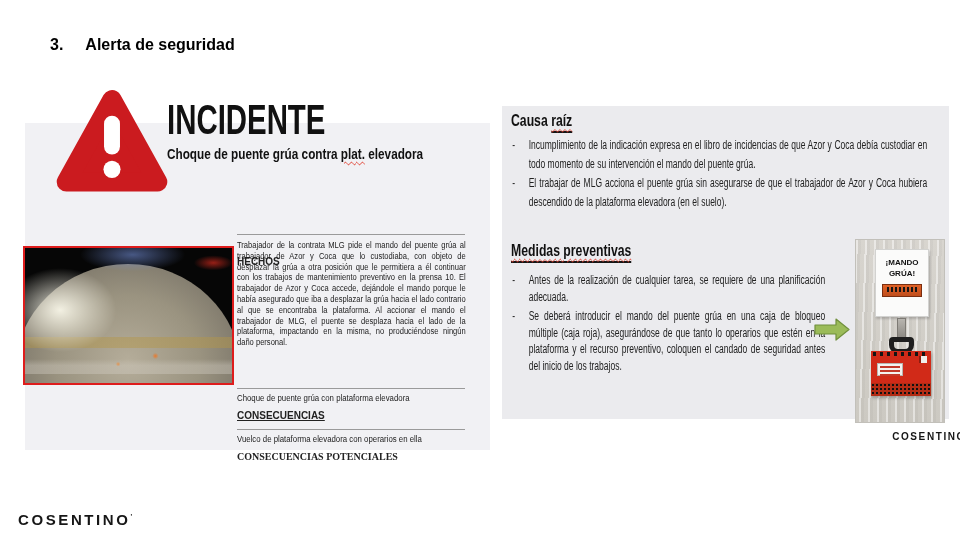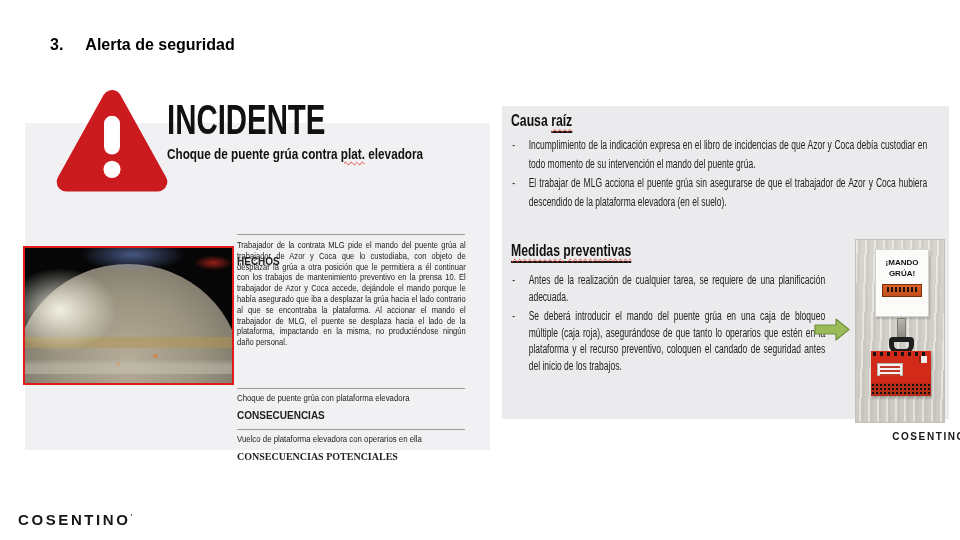--- a/index.html
+++ b/index.html
@@ -117,21 +117,21 @@
 
   <div class="sec-head" style="left:237px;top:222px;">HECHOS</div>
   <div class="rule" style="left:237px;top:234px;"></div>
   <div class="body-text" style="top:240px;">Trabajador de la contrata MLG pide el mando del puente grúa al trabajador de Azor y Coca que lo custodiaba, con objeto de desplazar la grúa a otra posición que le permitiera a él continuar con los trabajos de mantenimiento preventivo en la prensa 10. El trabajador de Azor y Coca accede, dejándole el mando porque le había asegurado que iba a desplazar la grúa hacia el lado contrario al que se encontraba la plataforma. Al accionar el mando el trabajador de MLG, el puente se desplaza hacia el lado de la plataforma, impactando en la misma, no produciéndose ningún daño personal.</div>
 
   <div class="press-photo">
     <div class="dome"></div>
     <div class="glow"></div>
   </div>
 
-  <div class="sec-head" style="left:237px;top:376px;">CONSECUENCIAS</div>
+  <div class="sec-head" style="left:237px;top:376px;text-decoration:underline;">CONSECUENCIAS</div>
   <div class="rule" style="left:237px;top:388px;"></div>
   <div class="small-val" style="top:393px;">Choque de puente grúa con plataforma elevadora</div>
 
   <div class="sec-head" style="left:237px;top:417px;font-family:Liberation Serif, serif;">CONSECUENCIAS POTENCIALES</div>
   <div class="rule" style="left:237px;top:429px;"></div>
   <div class="small-val" style="top:434px;">Vuelco de plataforma elevadora con operarios en ella</div>
 
   <div class="panel"></div>
 
   <div class="panel-head" style="left:511px;top:111px;">

